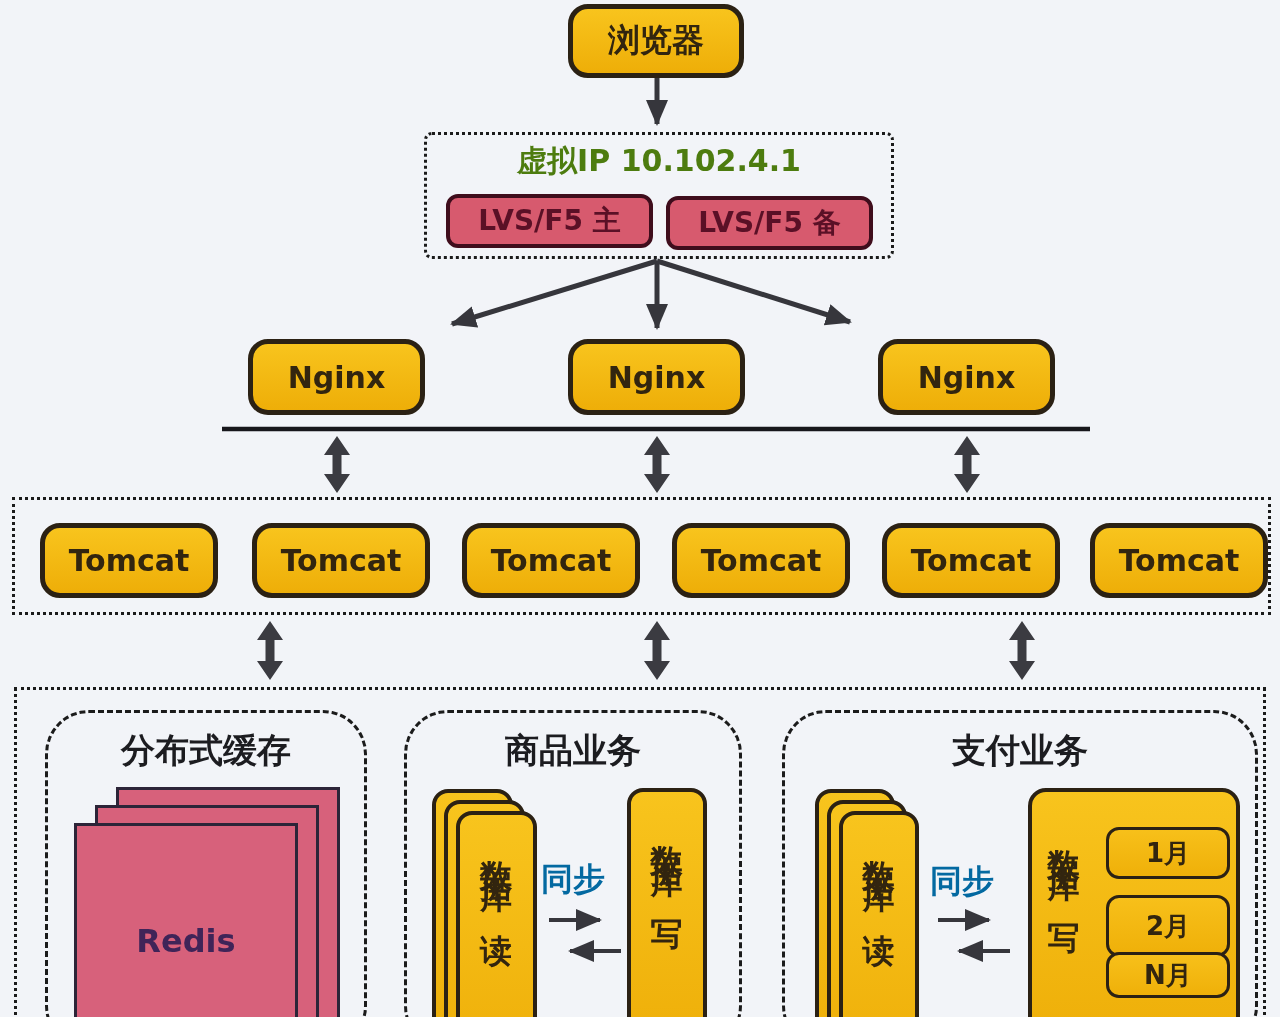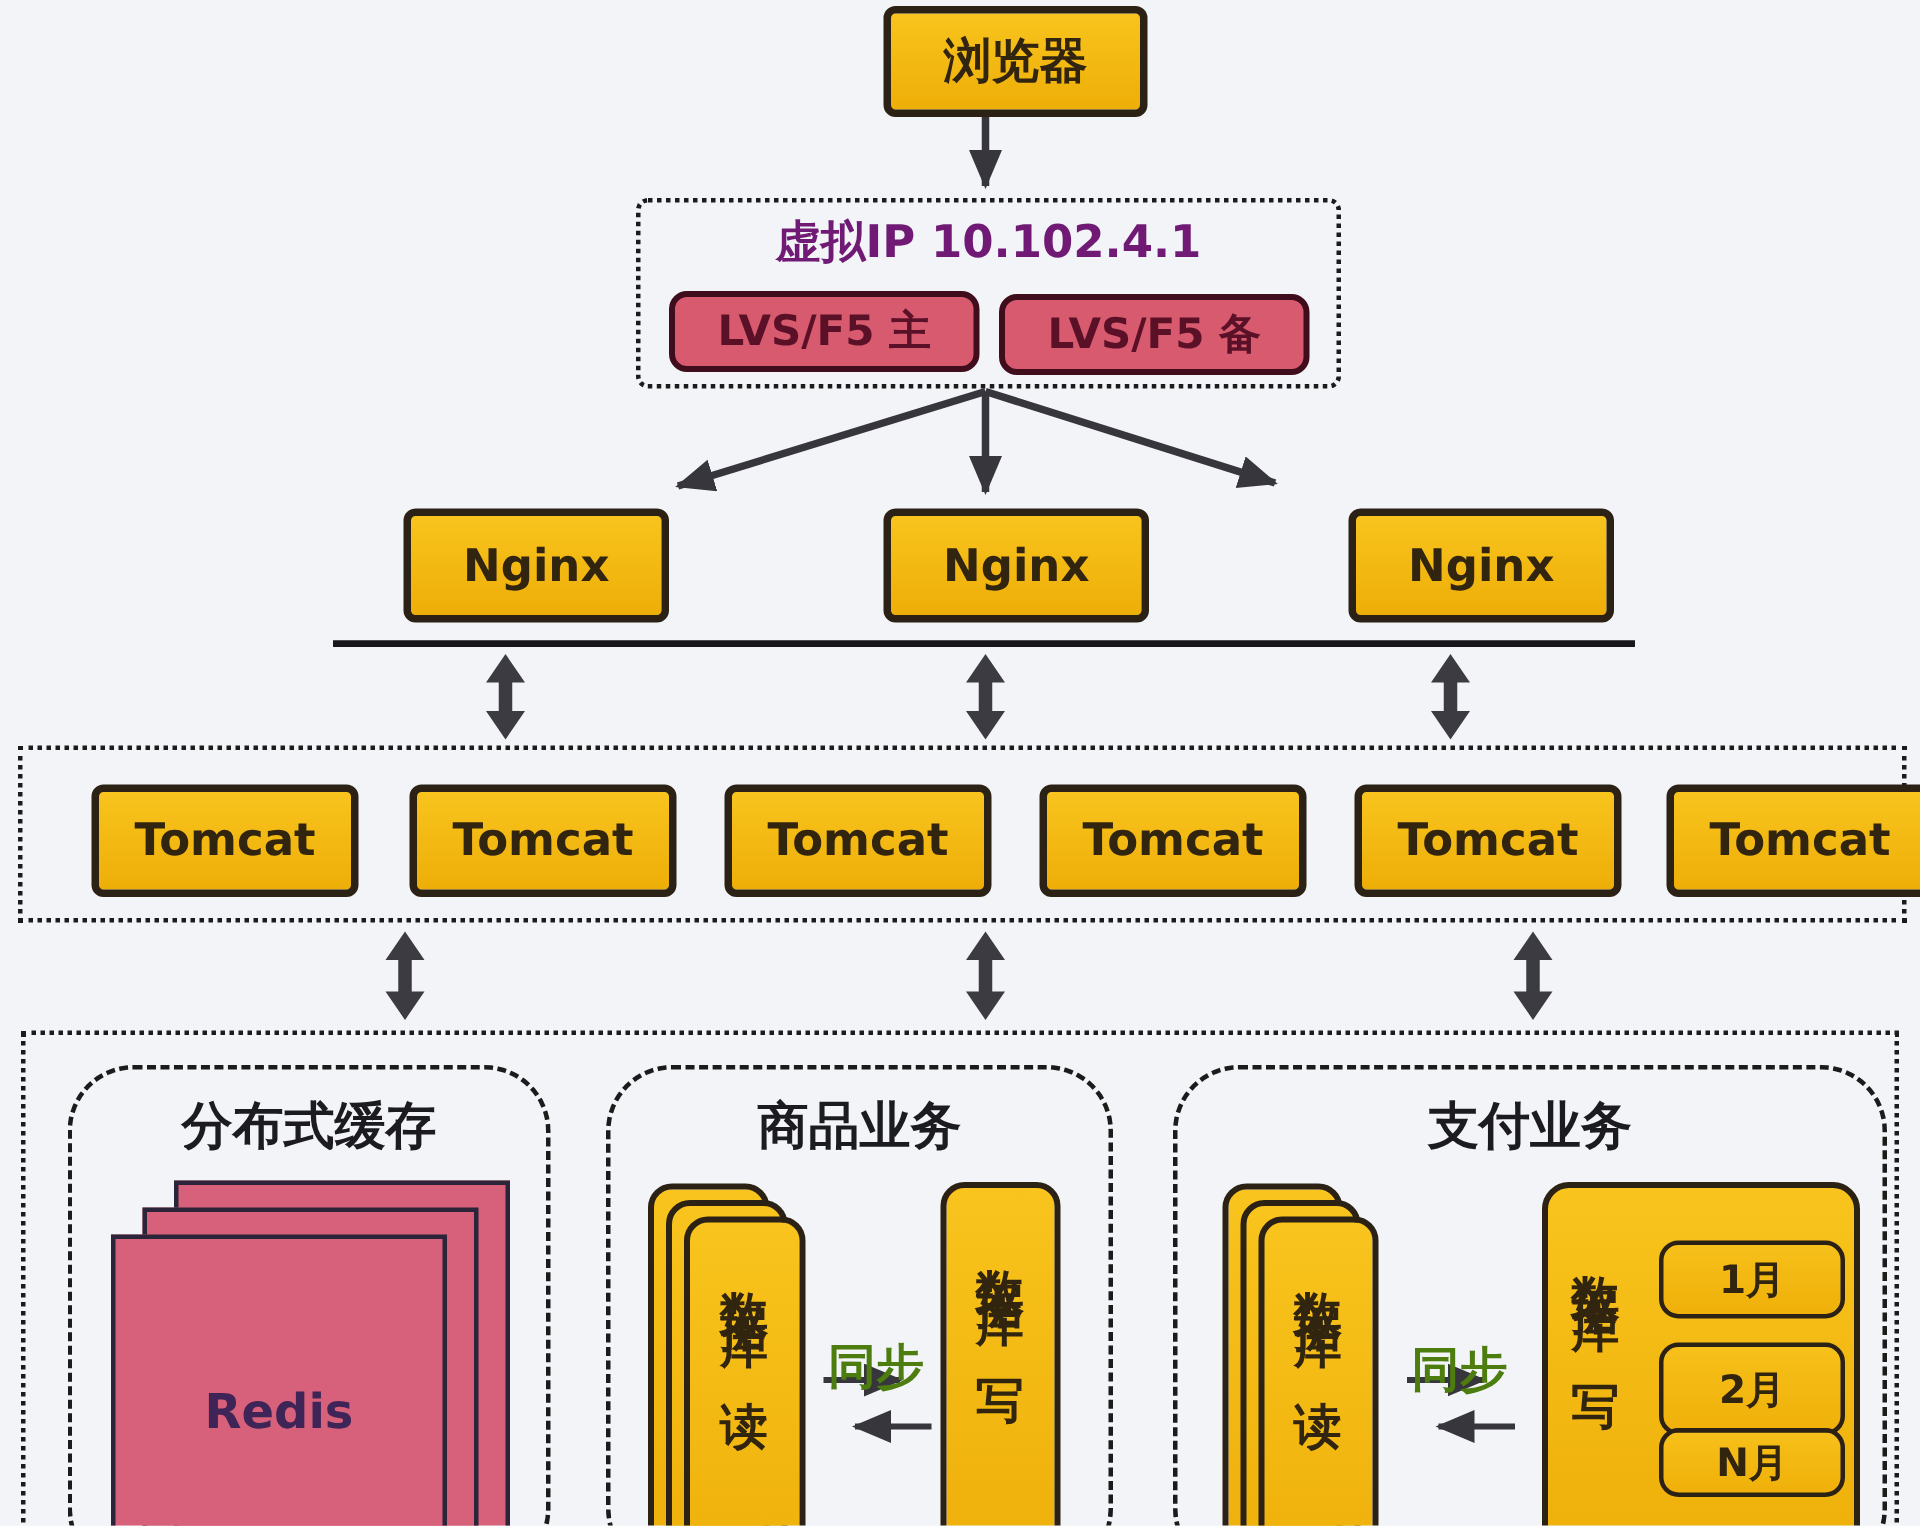--- a/index.html
+++ b/index.html
@@ -9,21 +9,21 @@
     background:#f2f4f8;font-weight:700;color:#2f2310;
   }
   .abs{position:absolute;}
   .layer{position:absolute;left:0;top:0;z-index:1;}
   .node{
     position:absolute;z-index:2;display:flex;align-items:center;justify-content:center;
     box-sizing:border-box;
   }
   .ybox{
     background:linear-gradient(180deg,#f8c41d 0%,#eeae08 100%);
-    border:5px solid #2b2114;border-radius:8px;color:#32250f;margin-left:21px;
+    border:5px solid #2b2114;border-radius:20px;color:#32250f;
   }
   .rbox{
     background:#d75a6e;border:4px solid #3f0d1c;border-radius:12px;color:#5a1026;
   }
   .dotted{
     position:absolute;z-index:0;border:3px dotted #1b1b1b;box-sizing:border-box;background:transparent;
   }
   .dashed{
     position:absolute;z-index:0;border:3px dashed #1b1b1b;border-radius:44px;box-sizing:border-box;
   }
@@ -35,21 +35,21 @@
   }
   .vbar{
     position:absolute;z-index:2;box-sizing:border-box;display:flex;justify-content:center;
     background:linear-gradient(180deg,#f8c41d 0%,#eeae08 100%);
     border:4px solid #2b2114;border-radius:16px;
   }
   .vtext{
     writing-mode:vertical-rl;text-orientation:upright;
     font-size:32px;letter-spacing:9px;color:#32250f;line-height:1;
   }
-  .sync-label{position:absolute;z-index:2;font-size:32px;color:#4d7c0f;text-align:center;margin-top:32px;}
+  .sync-label{position:absolute;z-index:2;font-size:32px;color:#0369a1;}
   .month{
     position:absolute;display:flex;align-items:center;justify-content:center;
     background:linear-gradient(180deg,#f7c01a 0%,#efb009 100%);
     border:3px solid #2b2114;border-radius:13px;font-size:26px;color:#32250f;box-sizing:border-box;
   }
   .wbox{
     position:absolute;z-index:2;box-sizing:border-box;
     background:linear-gradient(180deg,#f8c41d 0%,#eeae08 100%);
     border:4px solid #2b2114;border-radius:18px;
   }
@@ -85,21 +85,21 @@
     <line x1="549" y1="920" x2="600" y2="920" stroke="#36363c" stroke-width="4" marker-end="url(#ah)"></line>
     <line x1="621" y1="951" x2="570" y2="951" stroke="#36363c" stroke-width="4" marker-end="url(#ah)"></line>
 
     <line x1="938" y1="920" x2="989" y2="920" stroke="#36363c" stroke-width="4" marker-end="url(#ah)"></line>
     <line x1="1010" y1="951" x2="959" y2="951" stroke="#36363c" stroke-width="4" marker-end="url(#ah)"></line>
   </svg>
 
   <div class="node ybox" style="left:568px;top:4px;width:176px;height:74px;font-size:32px;">浏览器</div>
 
   <div class="dotted" style="left:424px;top:132px;width:470px;height:127px;border-radius:8px;"></div>
-  <div class="abs" style="left:424px;top:141px;width:470px;text-align:center;font-size:30px;color:#701a75;z-index:2;">虚拟IP 10.102.4.1</div>
+  <div class="abs" style="left:424px;top:141px;width:470px;text-align:center;font-size:30px;color:#4d7c0f;z-index:2;">虚拟IP 10.102.4.1</div>
   <div class="node rbox" style="left:446px;top:194px;width:207px;height:54px;font-size:28px;text-align:right;">LVS/F5 主</div>
   <div class="node rbox" style="left:666px;top:196px;width:207px;height:54px;font-size:28px;">LVS/F5 备</div>
 
   <div class="node ybox" style="left:248px;top:339px;width:177px;height:76px;font-size:30px;">Nginx</div>
   <div class="node ybox" style="left:568px;top:339px;width:177px;height:76px;font-size:30px;">Nginx</div>
   <div class="node ybox" style="left:878px;top:339px;width:177px;height:76px;font-size:30px;">Nginx</div>
 
   <div class="dotted" style="left:12px;top:497px;width:1259px;height:118px;"></div>
   <div class="node ybox" style="left:40px;top:523px;width:178px;height:75px;font-size:30px;">Tomcat</div>
   <div class="node ybox" style="left:252px;top:523px;width:178px;height:75px;font-size:30px;">Tomcat</div>

